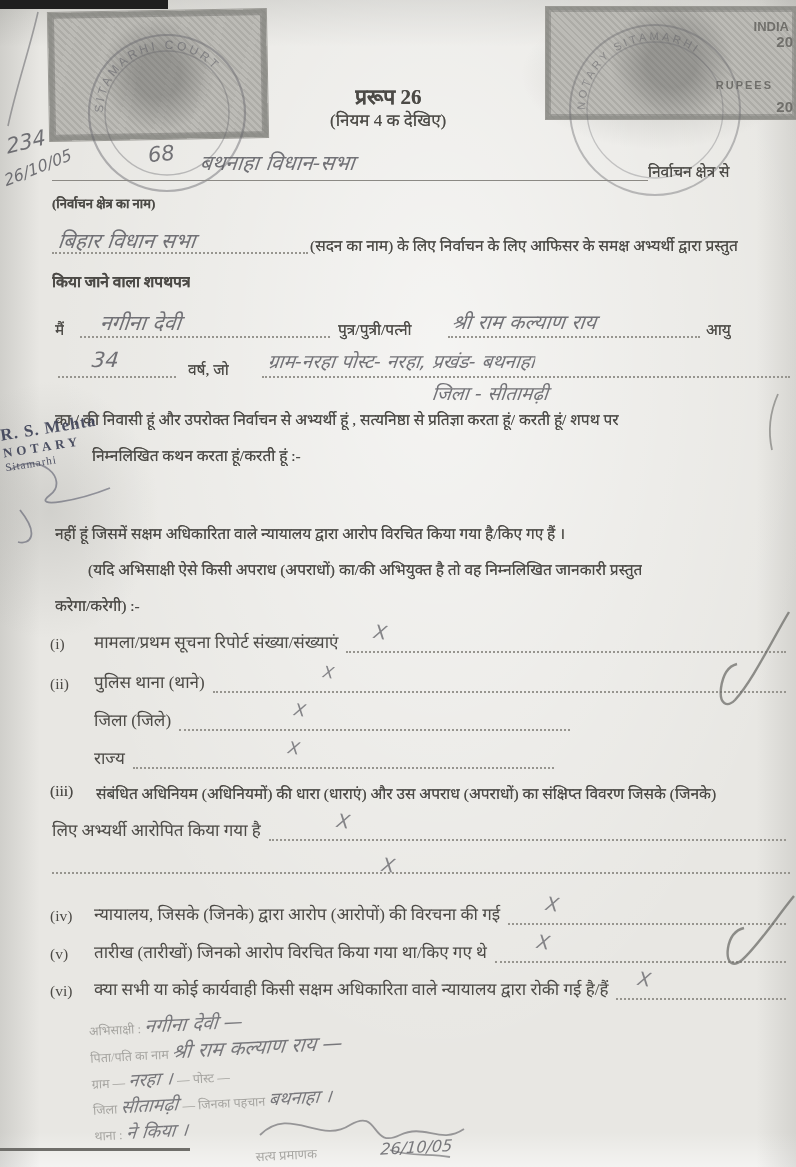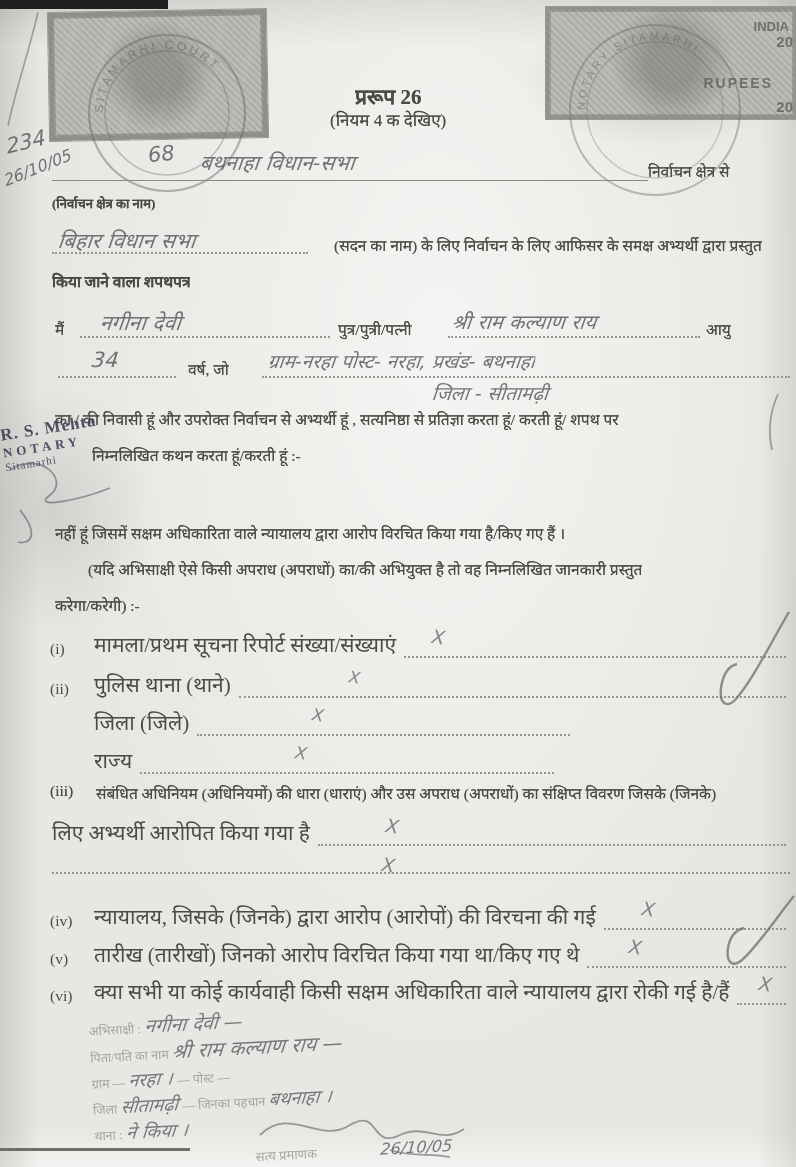--- a/index.html
+++ b/index.html
@@ -16,21 +16,21 @@
   .pr.small{font-size:13px;font-weight:bold;}
   .hw{position:absolute;color:#5c5c62;font-family:"DejaVu Sans",sans-serif;font-style:italic;
       font-size:19px;white-space:nowrap;transform:skewX(-6deg);opacity:.85;}
   .hw.big{font-size:21px;}
   .fillline{position:absolute;border-bottom:2px dotted #97958f;height:0;}
   .solidline{position:absolute;border-bottom:1.5px solid #8b8984;height:0;}
   .xm{position:absolute;color:#6b6b70;font-family:"DejaVu Sans",sans-serif;font-size:19px;
       transform:rotate(8deg) skewX(-10deg);opacity:.8;}
   .row{position:absolute;left:50px;right:10px;display:flex;align-items:flex-end;}
   .row .num{flex:0 0 44px;color:#4c4a46;font-size:15.5px;}
-  .row .lbl{flex:0 0 auto;color:#4c4a46;font-size:21px;white-space:nowrap;padding-right:8px;}
+  .row .lbl{flex:0 0 auto;color:#4c4a46;font-size:17px;white-space:nowrap;padding-right:8px;}
   .row .fl{flex:1 1 auto;position:relative;border-bottom:2px dotted #97958f;height:14px;}
   .stamp{position:absolute;border:1px solid #9a9994;
     background:
       radial-gradient(circle at 50% 50%, rgba(90,90,88,.38) 0 18%, rgba(0,0,0,0) 45%),
       repeating-linear-gradient(45deg,#adaca7 0 2px,#bcbbb6 2px 5px),
       repeating-linear-gradient(-45deg, rgba(120,120,116,.25) 0 3px, rgba(0,0,0,0) 3px 7px);
     box-shadow:inset 0 0 0 4px rgba(140,140,135,.6), inset 0 0 0 6px rgba(90,90,86,.35);}
   .stamp .st-txt{position:absolute;color:#5f5e5a;font-family:"Liberation Sans",sans-serif;
     font-weight:bold;opacity:.8;}
   .seal-svg,.mark-svg{position:absolute;pointer-events:none;}
@@ -66,21 +66,21 @@
     <circle cx="95" cy="95" r="62" fill="none" stroke="rgba(100,100,106,.38)" stroke-width="1.4"></circle>
     <text font-family="Liberation Sans, sans-serif" font-size="12" fill="rgba(95,95,102,.55)" letter-spacing="3">
       <textPath href="#arc1">SITAMARHI COURT</textPath>
     </text>
   </svg>
   <span class="hw big" style="left:148px;top:142px;transform:rotate(-6deg);">68</span>
 
   <div class="stamp" style="left:545px;top:6px;width:251px;height:112px;box-shadow:inset 0 0 0 3px rgba(140,140,135,.6), inset 0 0 0 5px rgba(90,90,86,.3);">
     <span class="st-txt" style="right:8px;top:12px;font-size:13px;">INDIA</span>
     <span class="st-txt" style="right:4px;top:26px;font-size:15px;">20</span>
-    <span class="st-txt" style="right:24px;bottom:28px;font-size:14px;letter-spacing:2px;">RUPEES</span>
+    <span class="st-txt" style="right:24px;bottom:28px;font-size:11px;letter-spacing:2px;">RUPEES</span>
     <span class="st-txt" style="right:4px;bottom:4px;font-size:15px;">20</span>
   </div>
   <svg class="seal-svg" width="200" height="200" style="left:555px;top:10px;" viewBox="0 0 200 200">
     <defs>
         <path id="arc2" d="M100,100 m-70,0 a70,70 0 1,1 140,0 a70,70 0 1,1 -140,0"></path>
       </defs>
     <circle cx="100" cy="100" r="85" fill="none" stroke="rgba(100,100,106,.4)" stroke-width="2"></circle>
     <circle cx="100" cy="100" r="68" fill="none" stroke="rgba(100,100,106,.32)" stroke-width="1.3"></circle>
     <text font-family="Liberation Sans, sans-serif" font-size="11" fill="rgba(95,95,102,.5)" letter-spacing="3">
       <textPath href="#arc2">NOTARY SITAMARHI</textPath>
@@ -96,21 +96,21 @@
   <span class="pr" style="left:355px;top:82px;font-size:21px;font-weight:bold;">प्ररूप 26</span>
   <span class="pr" style="left:330px;top:108px;font-size:17px;">(नियम 4 क देखिए)</span>
 
   <div class="solidline" style="left:52px;top:180px;width:596px;"></div>
   <span class="hw big" style="left:200px;top:148px;">बथनाहा विधान-सभा</span>
   <span class="pr" style="left:648px;top:160px;">निर्वाचन क्षेत्र से</span>
   <span class="pr small" style="left:52px;top:194px;">(निर्वाचन क्षेत्र का नाम)</span>
 
   <span class="hw big" style="left:58px;top:226px;">बिहार विधान सभा</span>
   <div class="fillline" style="left:52px;top:252px;width:256px;"></div>
-  <span class="pr" style="left:310px;top:234px;max-width:482px;margin-left:24px;">(सदन का नाम) के लिए निर्वाचन के लिए आफिसर के समक्ष अभ्यर्थी द्वारा प्रस्तुत</span>
+  <span class="pr" style="left:310px;top:234px;max-width:482px;">(सदन का नाम) के लिए निर्वाचन के लिए आफिसर के समक्ष अभ्यर्थी द्वारा प्रस्तुत</span>
   <span class="pr" style="left:52px;top:270px;font-weight:bold;">किया जाने वाला शपथपत्र</span>
 
   <span class="pr" style="left:55px;top:318px;">मैं</span>
   <div class="fillline" style="left:80px;top:336px;width:250px;"></div>
   <span class="hw big" style="left:100px;top:308px;">नगीना देवी</span>
   <span class="pr" style="left:338px;top:318px;">पुत्र/पुत्री/पत्नी</span>
   <div class="fillline" style="left:448px;top:336px;width:252px;"></div>
   <span class="hw" style="left:452px;top:308px;font-size:20px;">श्री राम कल्याण राय</span>
   <span class="pr" style="left:706px;top:318px;">आयु</span>
 

